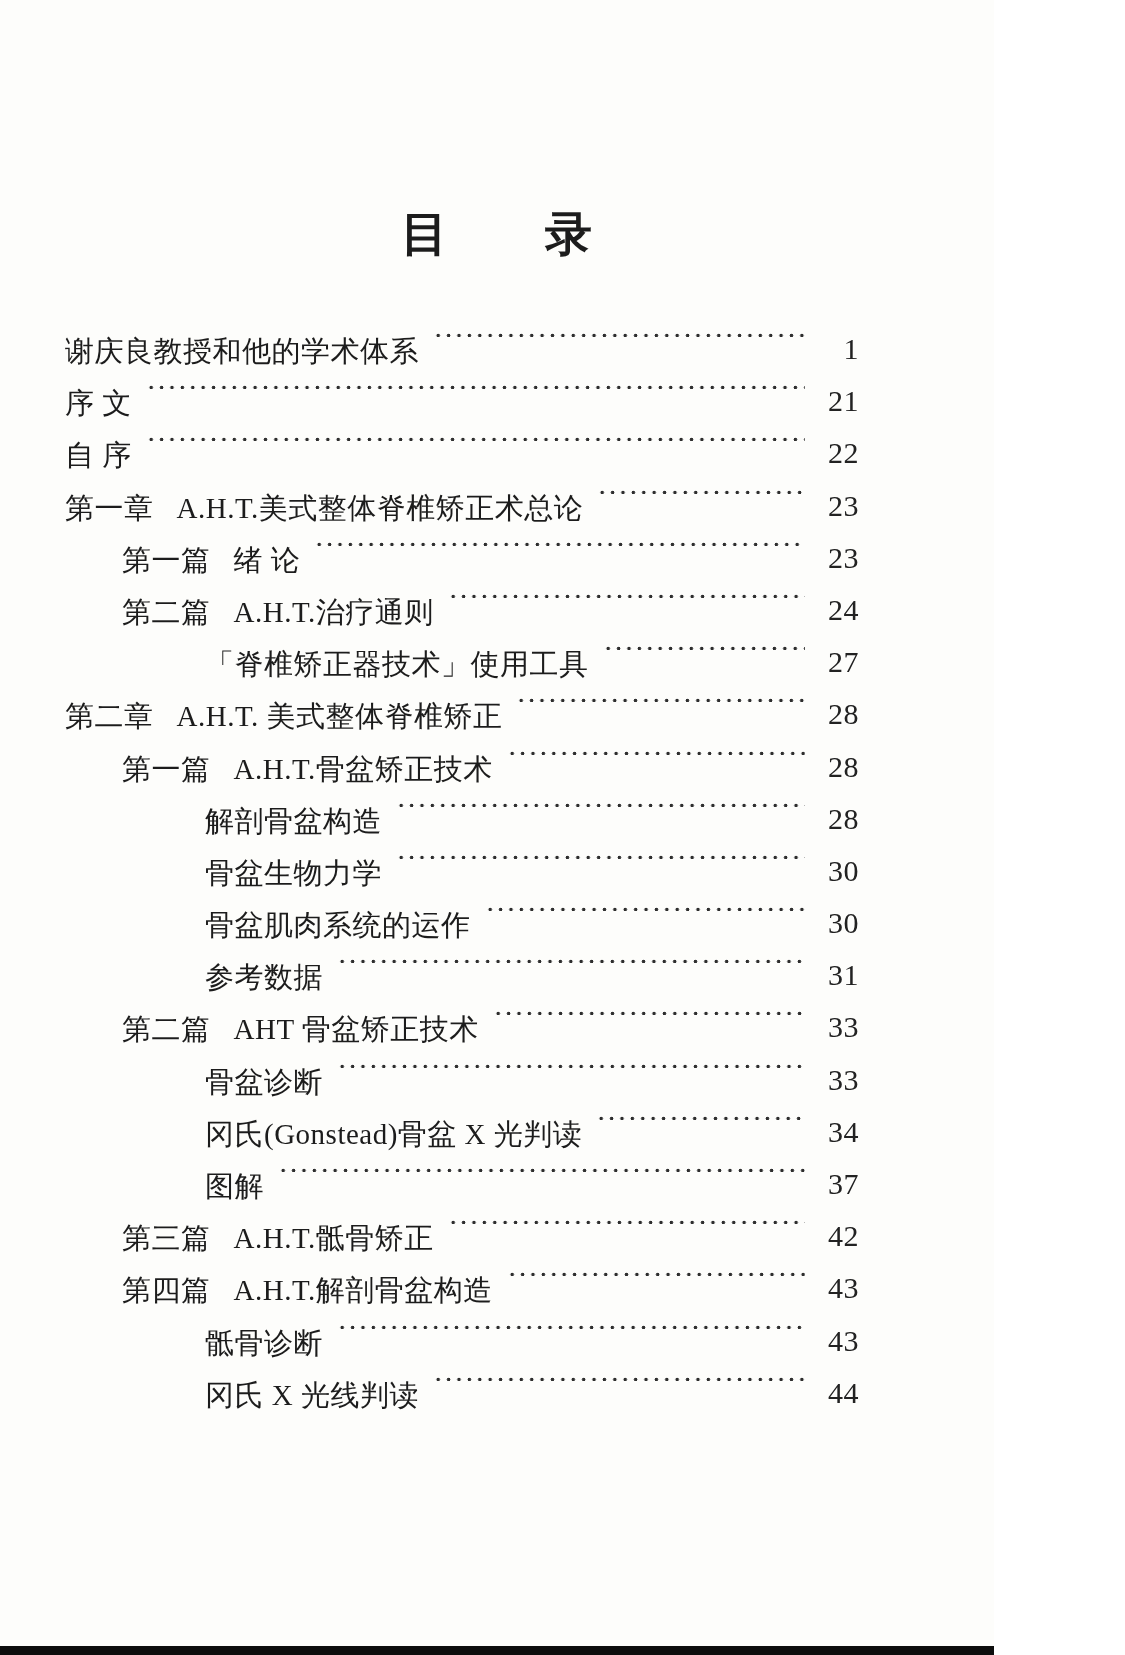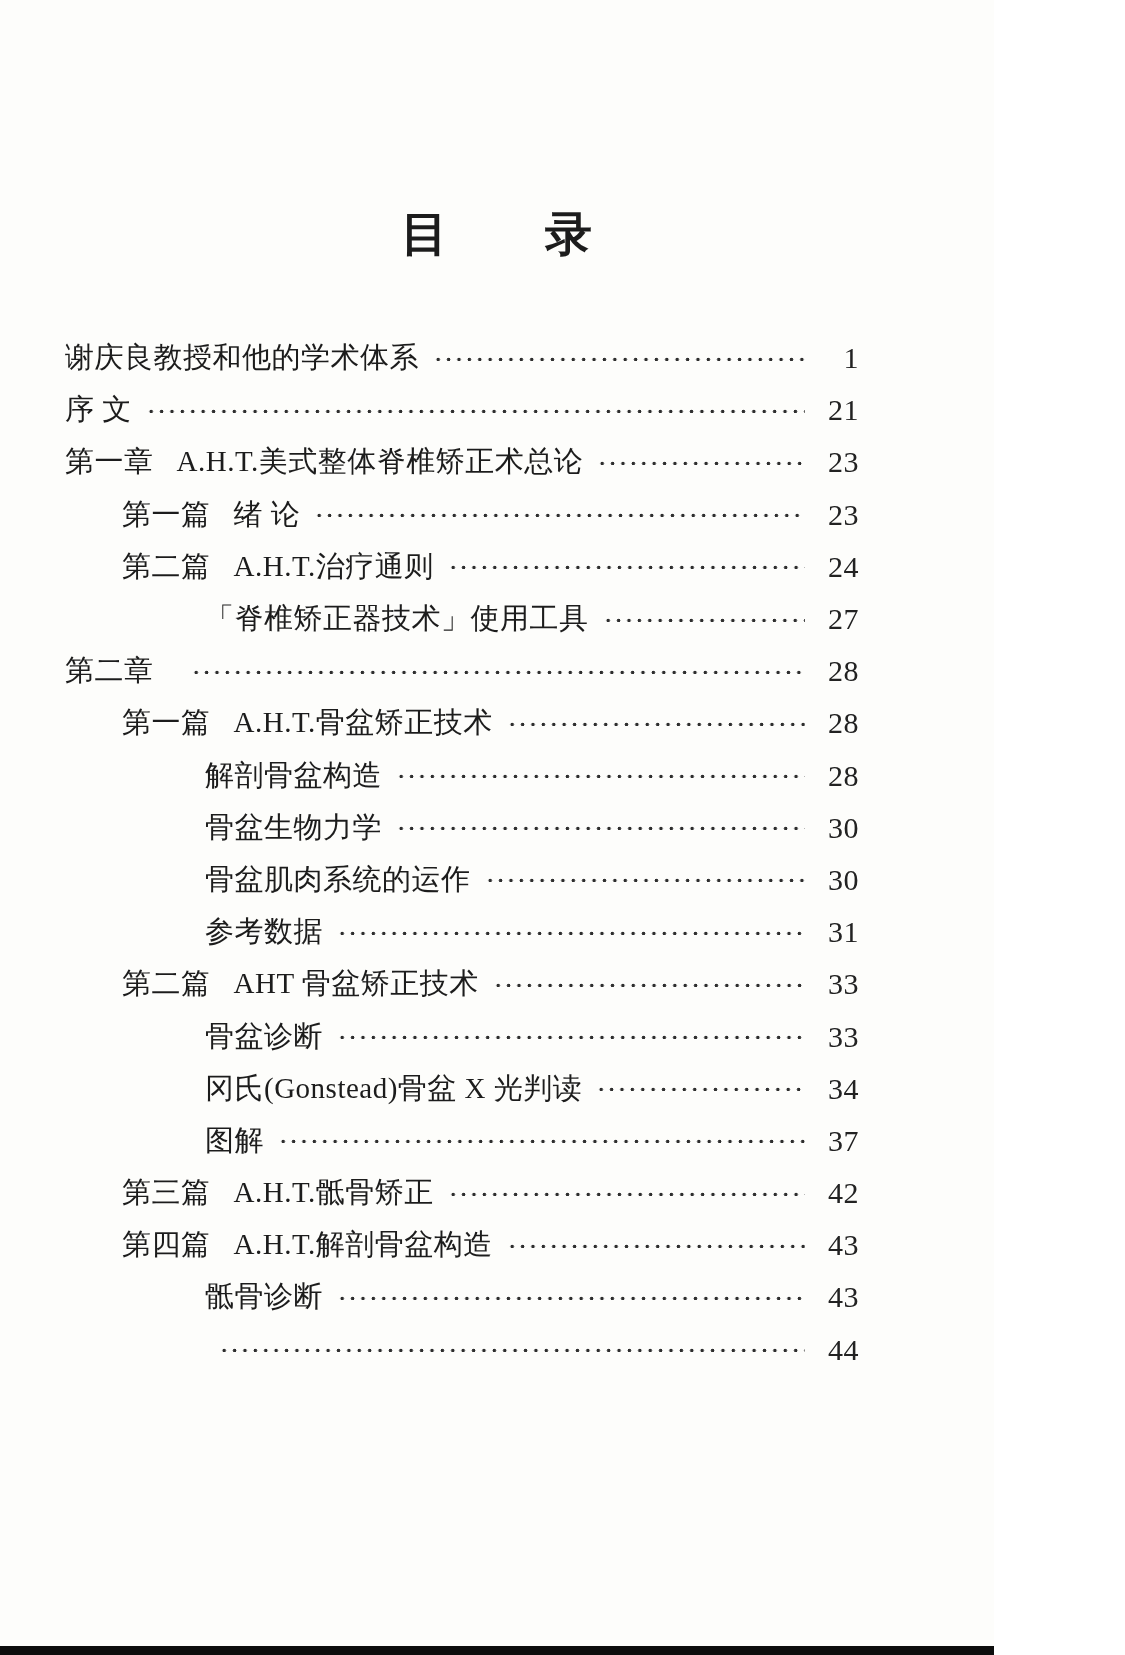--- a/index.html
+++ b/index.html
@@ -25,21 +25,21 @@
     white-space: pre;
   }
   .toc-list {
     position: absolute;
     top: 332px;
     left: 65px;
     right: 135px;
   }
   .toc-row {
     display: flex;
-    align-items: center;
+    align-items: flex-start;
     height: 52.2px;
     font-size: 29px;
     letter-spacing: 0.5px;
     white-space: pre;
   }
   .toc-row.indent-1 { padding-left: 57px; }
   .toc-row.indent-2 { padding-left: 140px; }
   .entry-label { margin-right: 23px; flex: 0 0 auto; }
   .entry-text { flex: 0 0 auto; }
   .dots {
@@ -78,20 +78,26 @@
     <span class="dots"></span>
     <span class="page-num">1</span>
   </div>
       <div class="toc-row indent-0">
     
     <span class="entry-text">序 文</span>
     <span class="dots"></span>
     <span class="page-num">21</span>
   </div>
       <div class="toc-row indent-0">
+    
+    <span class="entry-text">自 序</span>
+    <span class="dots"></span>
+    <span class="page-num">22</span>
+  </div>
+      <div class="toc-row indent-0">
     <span class="entry-label">第一章</span>
     <span class="entry-text">A.H.T.美式整体脊椎矫正术总论</span>
     <span class="dots"></span>
     <span class="page-num">23</span>
   </div>
       <div class="toc-row indent-1">
     <span class="entry-label">第一篇</span>
     <span class="entry-text">绪 论</span>
     <span class="dots"></span>
     <span class="page-num">23</span>
@@ -103,20 +109,21 @@
     <span class="page-num">24</span>
   </div>
       <div class="toc-row indent-2">
     
     <span class="entry-text">「脊椎矫正器技术」使用工具</span>
     <span class="dots"></span>
     <span class="page-num">27</span>
   </div>
       <div class="toc-row indent-0">
     <span class="entry-label">第二章</span>
+    <span class="entry-text">A.H.T. 美式整体脊椎矫正</span>
     <span class="dots"></span>
     <span class="page-num">28</span>
   </div>
       <div class="toc-row indent-1">
     <span class="entry-label">第一篇</span>
     <span class="entry-text">A.H.T.骨盆矫正技术</span>
     <span class="dots"></span>
     <span class="page-num">28</span>
   </div>
       <div class="toc-row indent-2">
@@ -180,19 +187,20 @@
     <span class="page-num">43</span>
   </div>
       <div class="toc-row indent-2">
     
     <span class="entry-text">骶骨诊断</span>
     <span class="dots"></span>
     <span class="page-num">43</span>
   </div>
       <div class="toc-row indent-2">
     
+    <span class="entry-text">冈氏 X 光线判读</span>
     <span class="dots"></span>
     <span class="page-num">44</span>
   </div>
     </div>
 
   <div class="scan-bar"></div>
 </div>
 
 </body></html>

